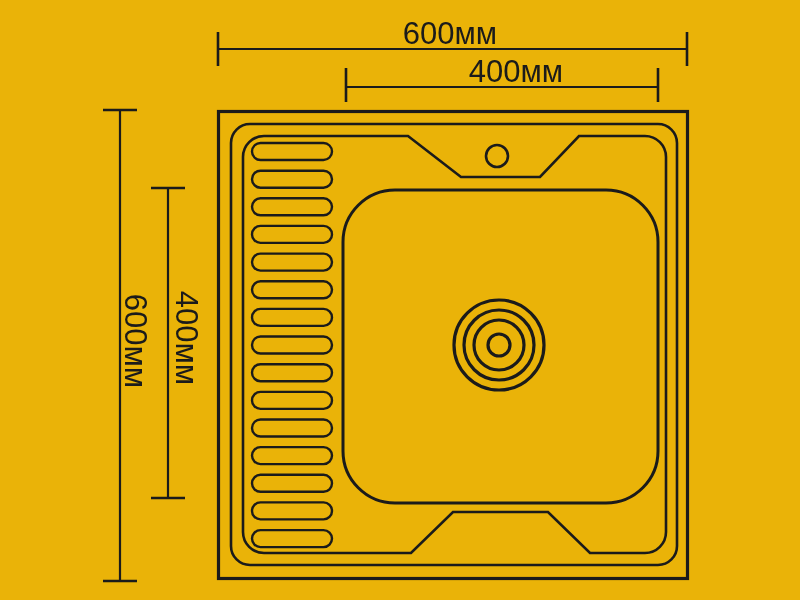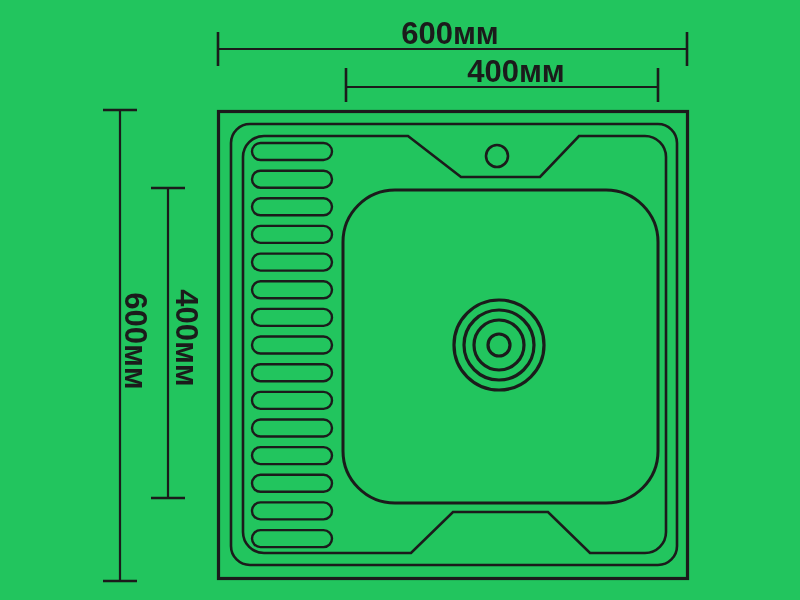--- a/index.html
+++ b/index.html
@@ -1,22 +1,21 @@
 <!DOCTYPE html>
 <html><head>
 <meta charset="utf-8">
 <style>
   html,body{margin:0;padding:0;}
   .canvas{
     position:relative;
     width:800px;height:600px;
-    background:#22c55e;
+    background:#eab308;
     overflow:hidden;
     font-family:"Liberation Sans", sans-serif;
-    font-weight:bold;
   }
   svg{display:block;}
   .ln{fill:none;stroke:#1b1b1b;}
   .outer{stroke-width:3.2;}
   .rim{stroke-width:2.6;}
   .deck{stroke-width:2.6;}
   .bowl{stroke-width:3;}
   .ridge{stroke-width:2.4;}
   .ring{stroke-width:3.2;}
   .hole{stroke-width:2.6;}

